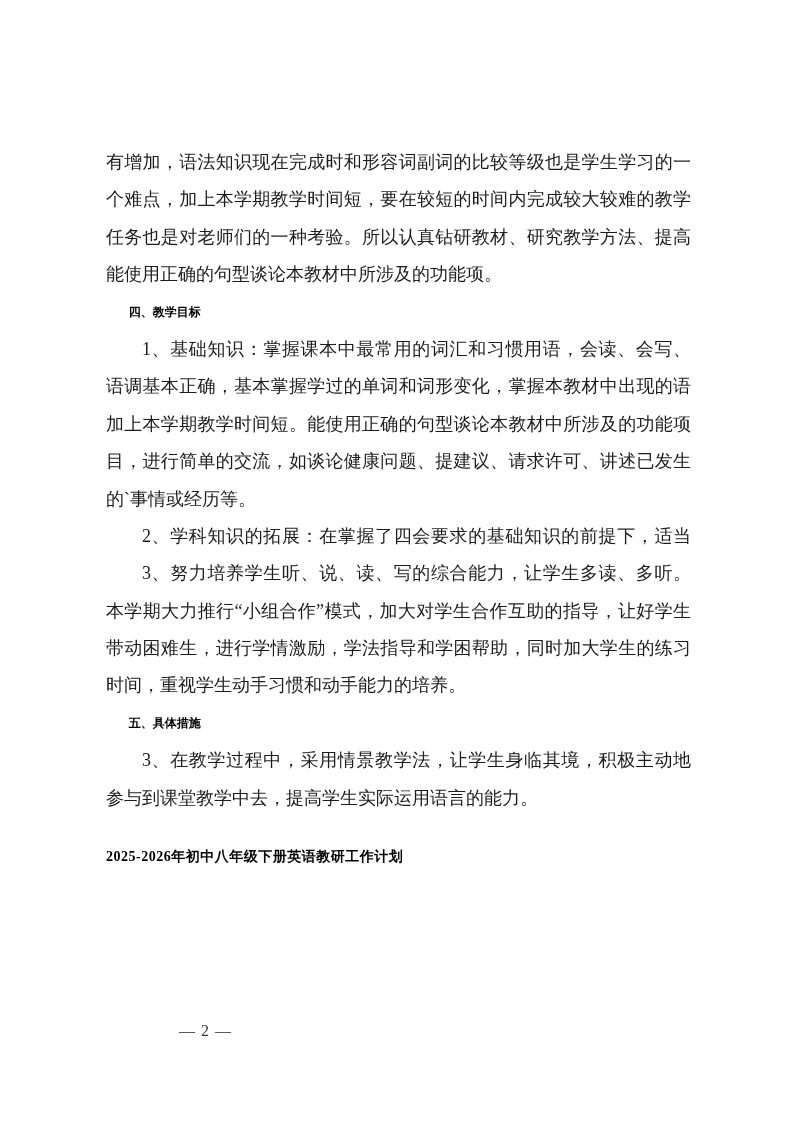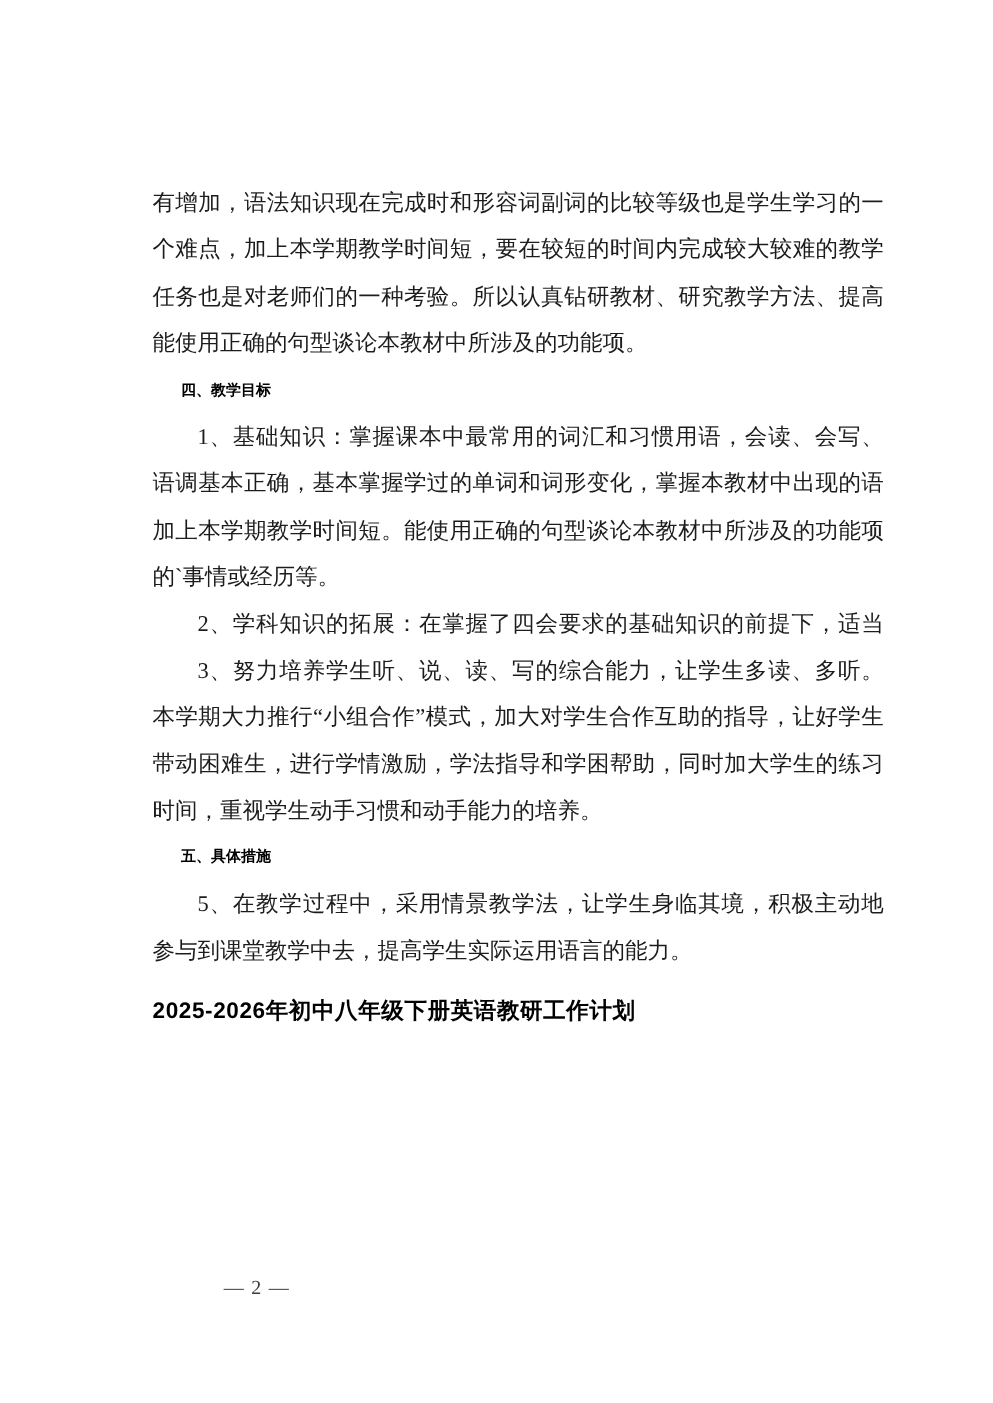--- a/index.html
+++ b/index.html
@@ -6,21 +6,21 @@
   .page{
     position:relative;
     width:794px;height:1122px;
     background:#ffffff;
     overflow:hidden;
     font-family:"Liberation Serif","DejaVu Serif",serif;
     color:#1c1c1c;
   }
   .content{
     position:absolute;
-    left:122px;top:144px;width:585px;
+    left:106px;top:144px;width:585px;
   }
   .line{
     height:37.4px;
     line-height:37.4px;
     font-size:18px;
     overflow:hidden;
     white-space:normal;
   }
   .j{
     text-align:justify;
@@ -29,25 +29,25 @@
   }
   .ind{text-indent:2em;}
   .heading{
     font-family:"Liberation Sans","DejaVu Sans",sans-serif;
     font-weight:700;
     font-size:12px;
     color:#000000;
     text-indent:1.9em;
   }
   .doc-subtitle{
-    margin-top:8px;
+    margin-top:20px;
     height:40px;line-height:40px;
-    font-family:Liberation Sans, sans-serif;
+    font-family:Liberation Serif, serif;
     font-weight:700;
-    font-size:18px;
+    font-size:14px;
     letter-spacing:0.5px;
     color:#000000;
   }
   .page-num{
     position:absolute;
     left:179px;top:1018px;
     font-size:16px;line-height:26px;
     letter-spacing:1px;
     color:#3c3c3c;
     font-family:"Liberation Serif","DejaVu Serif",serif;
@@ -65,38 +65,39 @@
       <div class="line j">任务也是对老师们的一种考验。所以认真钻研教材、研究教学方法、提高</div>
       <div class="line">能使用正确的句型谈论本教材中所涉及的功能项。</div>
     </div>
 
     <div class="line heading">四、教学目标</div>
 
     <div>
       <div class="line j ind">1、基础知识：掌握课本中最常用的词汇和习惯用语，会读、会写、</div>
       <div class="line j">语调基本正确，基本掌握学过的单词和词形变化，掌握本教材中出现的语</div>
       <div class="line j">加上本学期教学时间短。能使用正确的句型谈论本教材中所涉及的功能项</div>
+      <div class="line j">目，进行简单的交流，如谈论健康问题、提建议、请求许可、讲述已发生</div>
       <div class="line">的`事情或经历等。</div>
     </div>
 
     <div>
       <div class="line j ind">2、学科知识的拓展：在掌握了四会要求的基础知识的前提下，适当</div>
     </div>
 
     <div>
       <div class="line j ind">3、努力培养学生听、说、读、写的综合能力，让学生多读、多听。</div>
       <div class="line j">本学期大力推行“小组合作”模式，加大对学生合作互助的指导，让好学生</div>
       <div class="line j">带动困难生，进行学情激励，学法指导和学困帮助，同时加大学生的练习</div>
       <div class="line">时间，重视学生动手习惯和动手能力的培养。</div>
     </div>
 
     <div class="line heading">五、具体措施</div>
 
     <div>
-      <div class="line j ind">5、在教学过程中，采用情景教学法，让学生身临其境，积极主动地</div>
+      <div class="line j ind">3、在教学过程中，采用情景教学法，让学生身临其境，积极主动地</div>
       <div class="line">参与到课堂教学中去，提高学生实际运用语言的能力。</div>
     </div>
 
     <div class="doc-subtitle">2025-2026年初中八年级下册英语教研工作计划</div>
 
   </div>
 
   <div class="page-num">— 2 —</div>
 </div>
 

